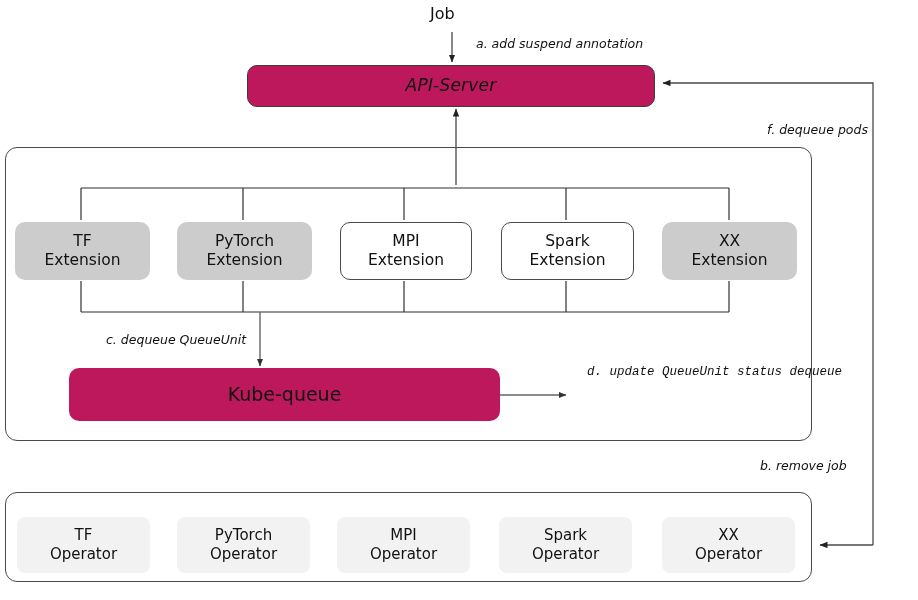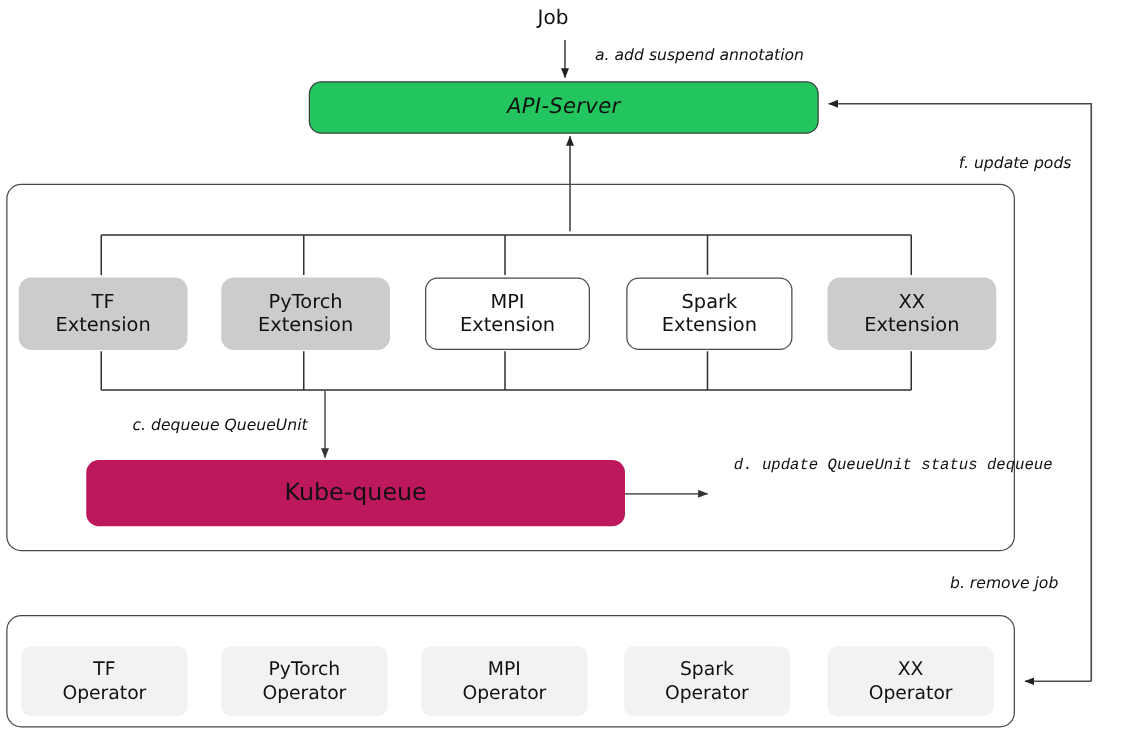--- a/index.html
+++ b/index.html
@@ -37,21 +37,21 @@
   .container-box {
     position: absolute;
     box-sizing: border-box;
     border: 1px solid #4a4a4a;
     border-radius: 12px;
     background: transparent;
   }
   .api-box {
     border: 1px solid #3c3c3c;
     border-radius: 10px;
-    background: #22c55e;
+    background: #be185d;
     font-style: italic;
     font-size: 17px;
     letter-spacing: 0.2px;
   }
   .ext-box {
     border-radius: 10px;
     font-size: 15.5px;
   }
   .ext-gray {
     background: #cccccc;
@@ -140,21 +140,21 @@
 
   <div class="plain-label" style="left:430px; top:4px; font-size:16px;">Job</div>
 
   <div class="step-label" style="left:476px; top:36px;">a. add suspend annotation</div>
 
   <div class="node api-box" style="left:247px; top:65px; width:408px; height:42px;">
     <span>API-Server</span>
   </div>
 
 
-  <div class="step-label" style="left:767px; top:122px;">f. update pods</div>
+  <div class="step-label" style="left:767px; top:122px;">f. dequeue pods</div>
 
   <div class="container-box" style="left:5px; top:147px; width:807px; height:294px;"></div>
 
   <div class="node ext-box ext-gray" style="left:15px; top:222px; width:135px; height:58px;">
     <span>TF</span>
     <span>Extension</span>
   </div>
 
   <div class="node ext-box ext-gray" style="left:177px; top:222px; width:135px; height:58px;">
     <span>PyTorch</span>

